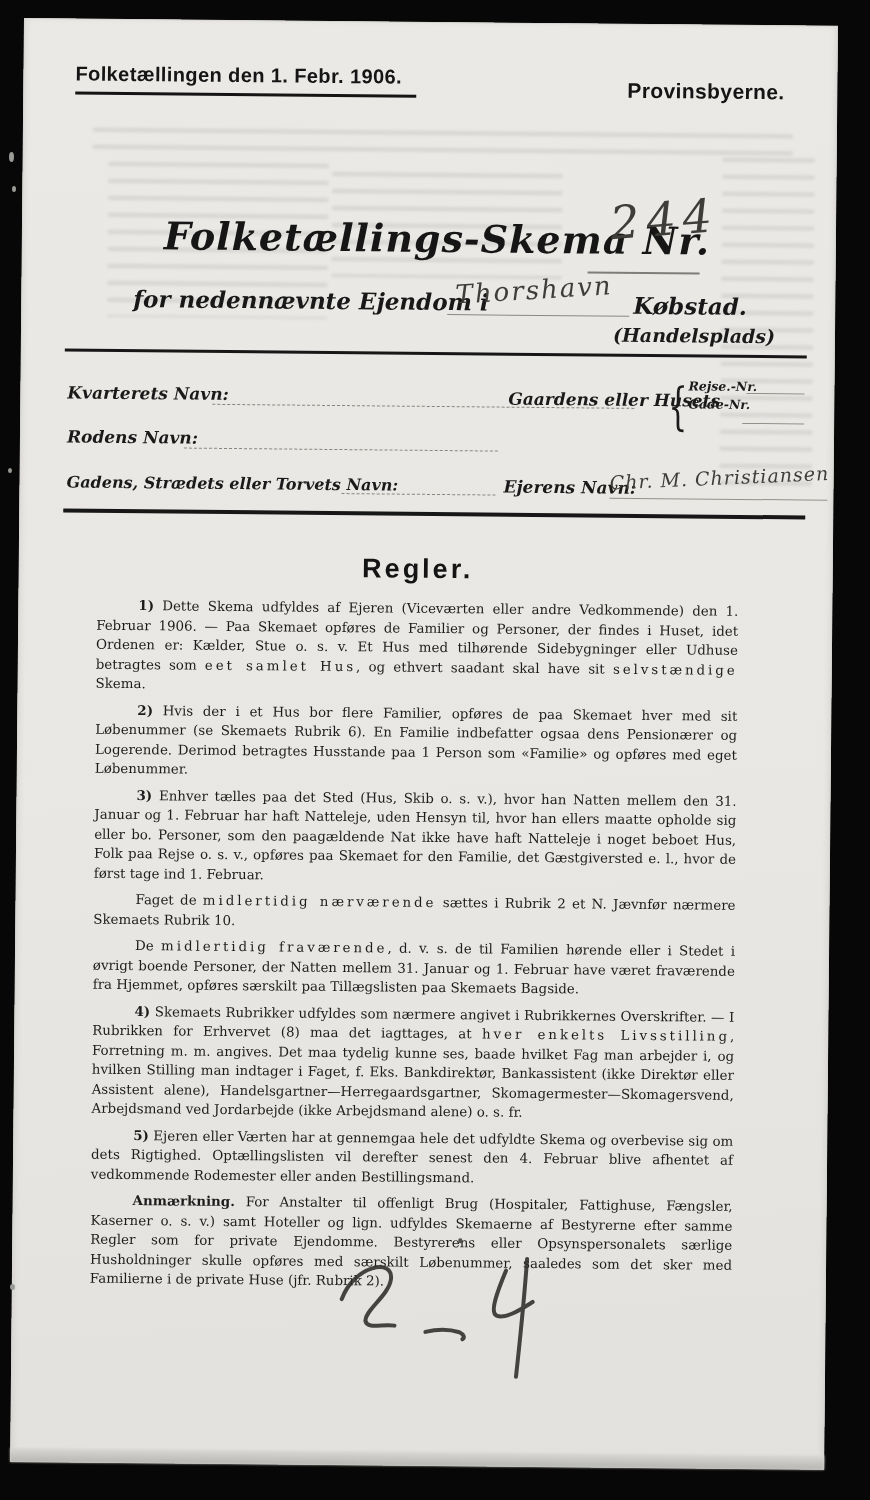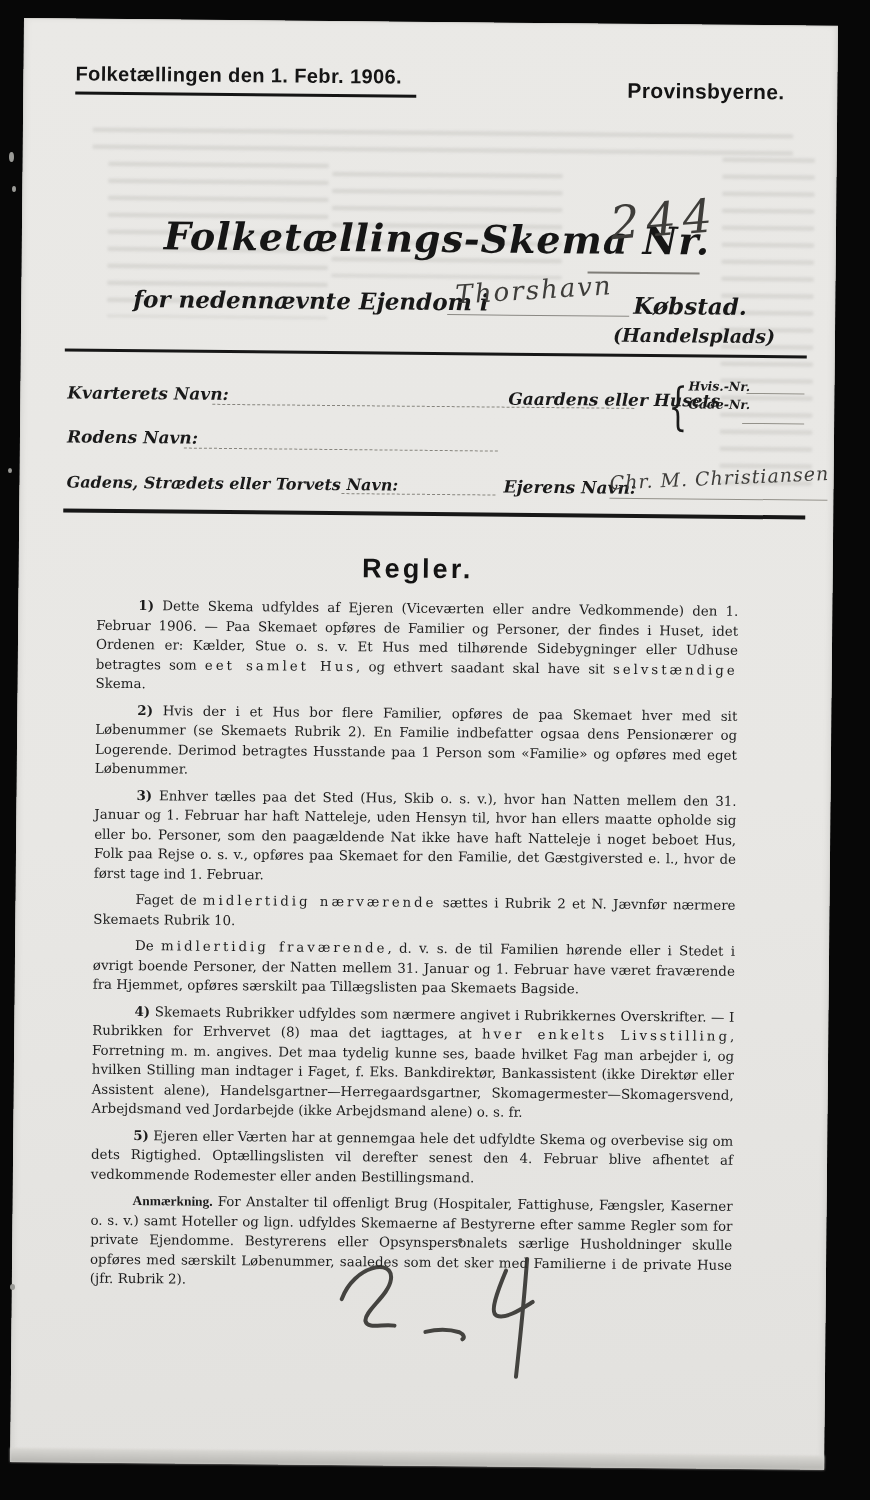--- a/index.html
+++ b/index.html
@@ -81,21 +81,21 @@
   .rules-heading{
     font-family:"Liberation Sans",sans-serif;font-weight:bold;font-size:27px;
     letter-spacing:3px;text-align:center;margin:0 0 14px 0;color:#141414;
   }
   .rules p{
     margin:0 0 7px 0;font-size:13.4px;line-height:19.5px;
     text-align:justify;text-indent:42px;
   }
   .pnum{font-weight:bold;}
   .sp{letter-spacing:.22em;}
-  .lead-bold{font-weight:bold;font-family:Liberation Serif, serif;}
+  .lead-bold{font-weight:bold;}
 
   
   .hw-footer{position:absolute;left:308px;top:1222px;width:270px;height:140px;}
   .hw-footer svg{width:100%;height:100%;}
   .sr{position:absolute;width:1px;height:1px;overflow:hidden;clip-path:inset(50%);}
 </style>
 </head>
 <body style="background: rgb(7, 7, 7);">
 
 <div class="paper">
@@ -118,42 +118,42 @@
   <div class="kobstad">Købstad.</div>
   <div class="handelsplads">(Handelsplads)</div>
 
   <div class="rule rule-1"></div>
 
   <div class="flabel" style="left:47px;top:364px;">Kvarterets Navn:</div>
   <div class="fline" style="left:192px;top:384px;width:422px;"></div>
 
   <div class="flabel" style="left:488px;top:366px;">Gaardens eller Husets</div>
   <div class="brace">{</div>
-  <div class="flabel-sm" style="left:668px;top:354px;">Hvis.-Nr.</div>
+  <div class="flabel-sm" style="left:668px;top:354px;">Rejse.-Nr.</div>
   <div class="fline solid" style="left:726px;top:368px;width:58px;"></div>
   <div class="flabel-sm" style="left:668px;top:372px;">Gade-Nr.</div>
   <div class="fline solid" style="left:722px;top:398px;width:62px;"></div>
 
   <div class="flabel" style="left:47px;top:408px;">Rodens Navn:</div>
   <div class="fline" style="left:164px;top:428px;width:314px;"></div>
 
   <div class="flabel" style="left:47px;top:454px;font-size:16px;">Gadens, Strædets eller Torvets Navn:</div>
   <div class="fline" style="left:322px;top:472px;width:154px;"></div>
   <div class="flabel" style="left:484px;top:454px;">Ejerens Navn:</div>
   <div class="fline solid" style="left:590px;top:474px;width:218px;"></div>
   <div class="hand hw-owner">Chr. M. Christiansen</div>
 
   <div class="rule rule-2"></div>
 
   <div class="rules">
     <h2 class="rules-heading">Regler.</h2>
 
     <p><span class="pnum">1)</span><span> Dette Skema udfyldes af Ejeren (Viceværten eller andre Vedkommende) den 1. Februar 1906. — Paa Skemaet opføres de Familier og Personer, der findes i Huset, idet Ordenen er: Kælder, Stue o. s. v. Et Hus med tilhørende Sidebygninger eller Udhuse betragtes som </span><span class="sp">eet samlet Hus</span><span>, og ethvert saadant skal have sit </span><span class="sp">selvstændige</span><span> Skema.</span></p>
 
-    <p><span class="pnum">2)</span><span> Hvis der i et Hus bor flere Familier, opføres de paa Skemaet hver med sit Løbenummer (se Skemaets Rubrik 2).  En Familie indbefatter ogsaa dens Pensionærer og Logerende.  Derimod betragtes Husstande paa 1 Person som «Familie» og opføres med eget Løbenummer.</span></p>
+    <p><span class="pnum">2)</span><span> Hvis der i et Hus bor flere Familier, opføres de paa Skemaet hver med sit Løbenummer (se Skemaets Rubrik 6).  En Familie indbefatter ogsaa dens Pensionærer og Logerende.  Derimod betragtes Husstande paa 1 Person som «Familie» og opføres med eget Løbenummer.</span></p>
 
     <p><span class="pnum">3)</span><span> Enhver tælles paa det Sted (Hus, Skib o. s. v.), hvor han Natten mellem den 31. Januar og 1. Februar har haft Natteleje, uden Hensyn til, hvor han ellers maatte opholde sig eller bo.  Personer, som den paagældende Nat ikke have haft Natteleje i noget beboet Hus, Folk paa Rejse o. s. v., opføres paa Skemaet for den Familie, det Gæstgiversted e. l., hvor de først tage ind 1. Februar.</span></p>
 
     <p><span>Faget de </span><span class="sp">midlertidig nærværende</span><span> sættes i Rubrik 2 et N.  Jævnfør nærmere Skemaets Rubrik 10.</span></p>
 
     <p><span>De </span><span class="sp">midlertidig fraværende</span><span>, d. v. s. de til Familien hørende eller i Stedet i øvrigt boende Personer, der Natten mellem 31. Januar og 1. Februar have været fraværende fra Hjemmet, opføres særskilt paa Tillægslisten paa Skemaets Bagside.</span></p>
 
     <p><span class="pnum">4)</span><span> Skemaets Rubrikker udfyldes som nærmere angivet i Rubrikkernes Overskrifter. — I Rubrikken for Erhvervet (8) maa det iagttages, at </span><span class="sp">hver enkelts Livsstilling</span><span>, Forretning m. m. angives.  Det maa tydelig kunne ses, baade hvilket Fag man arbejder i, og hvilken Stilling man indtager i Faget, f. Eks. Bankdirektør, Bankassistent (ikke Direktør eller Assistent alene), Handelsgartner—Herregaardsgartner, Skomagermester—Skomagersvend, Arbejdsmand ved Jordarbejde (ikke Arbejdsmand alene) o. s. fr.</span></p>
 
     <p><span class="pnum">5)</span><span> Ejeren eller Værten har at gennemgaa hele det udfyldte Skema og overbevise sig om dets Rigtighed.  Optællingslisten vil derefter senest den 4. Februar blive afhentet af vedkommende Rodemester eller anden Bestillingsmand.</span></p>

